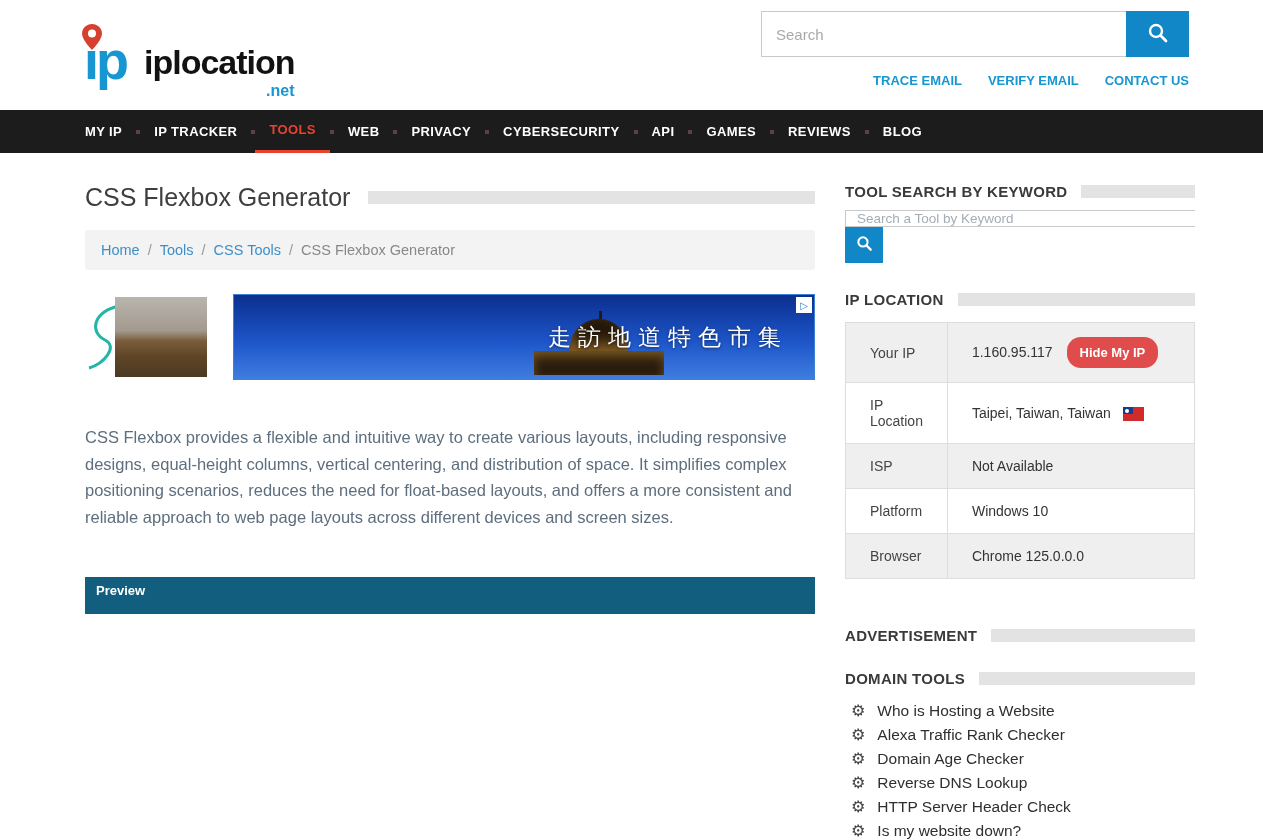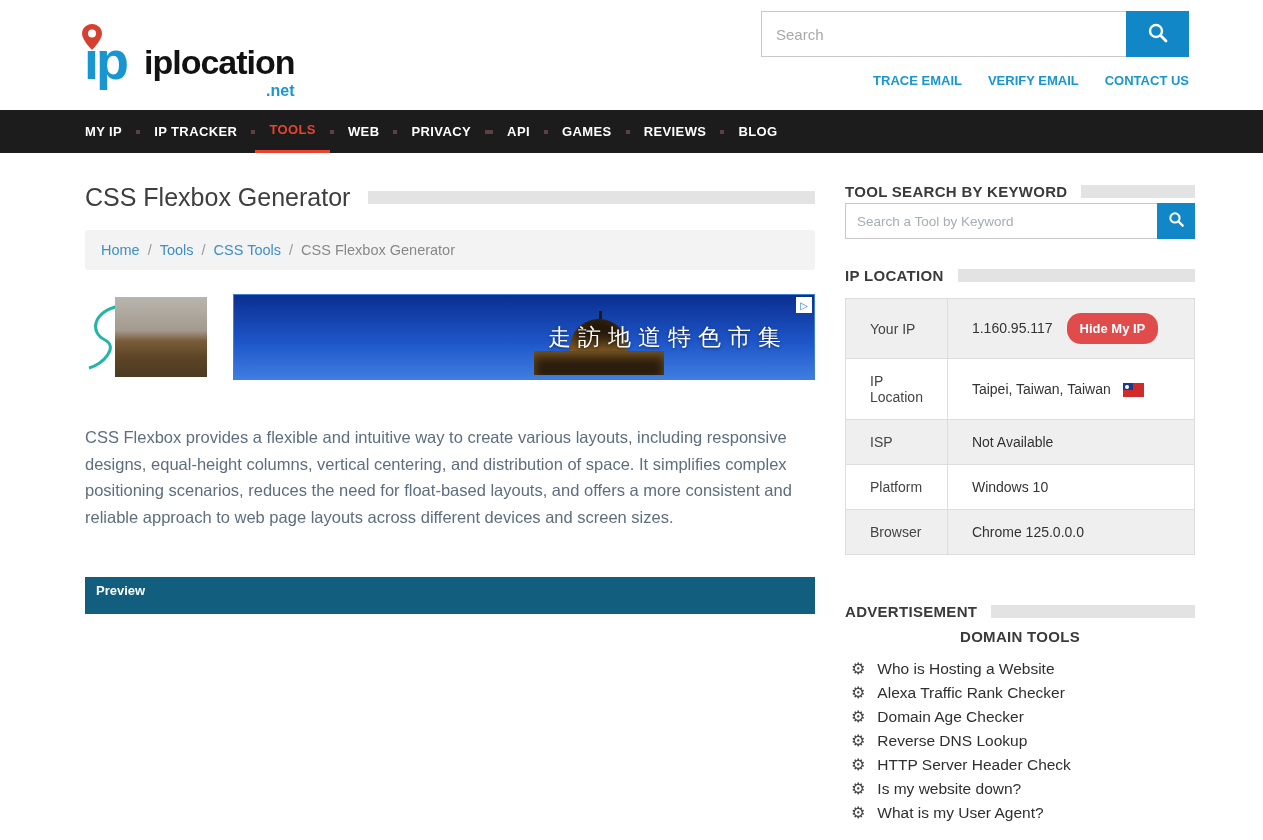--- a/index.html
+++ b/index.html
@@ -69,40 +69,40 @@
      font-weight:700; padding-left:10px; }
   .preview-body { padding:20px; background:#fff; }
   .flex-container { height:195px; background:#a9d4f3; padding:20px; display:flex; align-items:stretch; }
   .flex-item { width:72px; background:#fce9b4; border:2px solid #dfae52; border-radius:4px;
      text-align:center; padding-top:12px; font-size:15px; color:#333; }
 
   
   .side-heading-row { display:flex; align-items:center; margin-top:0; }
   .side-heading-row h2 { font-size:15px; font-weight:700; color:#3a3a3a; letter-spacing:.3px; white-space:nowrap; }
   .side-heading-row .deco-bar { height:13px; margin-left:14px; }
-  .tool-search-row { display:flex; margin:3px 0 0 0; }
+  .tool-search-row { display:flex; margin:10px 0 0 0;flex-direction:column; }
   .tool-search-row input { flex:1; height:36px; border:1px solid #c9c9c9; border-right:none; padding:0 11px;
      font-size:13.5px; color:#555; outline:none; }
   .tool-search-row input::placeholder { color:#a5adb5; }
   .tool-search-btn { width:38px; height:36px; background:#1287c7; border:none; cursor:pointer;
      display:flex; align-items:center; justify-content:center; }
   .mt-28 { margin-top:28px; }
   .ip-table { width:100%; border-collapse:collapse; margin-top:14px; font-size:14px; }
   .ip-table td { border:1px solid #ddd; padding:14px 24px; color:#333; vertical-align:middle; }
   .ip-table tr:nth-child(odd) td { background:#efefef; }
   .ip-table td.lbl { width:100px; color:#444; }
   .hide-ip-btn { display:inline-block; margin-left:10px; background:#e04c4c; color:#fff; font-weight:700;
      font-size:13px; padding:8px 13px; border-radius:14px; border:none; cursor:pointer; }
   .flag { display:inline-block; width:21px; height:14px; background:#d02a2a; position:relative;
      vertical-align:middle; margin-left:8px; }
   .flag::before { content:""; position:absolute; top:0; left:0; width:10px; height:7px; background:#1a3a8c; }
   .flag::after { content:""; position:absolute; top:1.5px; left:2.5px; width:4px; height:4px;
      background:#fff; border-radius:50%; }
   .mt-48 { margin-top:48px; }
-  .mt-26 { margin-top:8px;flex-direction:column; }
+  .mt-26 { margin-top:26px; }
   .tools-list { margin-top:12px; list-style:none; }
   .tools-list li { display:flex; align-items:center; padding:3px 0; font-size:15.5px; color:#2f2f2f; cursor:pointer; }
   .gear { font-family:"DejaVu Sans",sans-serif; font-size:16px; color:#444; margin:0 12px 0 6px; line-height:1; }
 </style>
 </head>
 <body>
 
 <header class="site-header">
   <div class="logo">
     <div class="logo-mark">
@@ -143,20 +143,21 @@
   <a class="nav-item">MY IP</a>
   <span class="nav-sep"></span>
   <a class="nav-item">IP TRACKER</a>
   <span class="nav-sep"></span>
   <a class="nav-item active">TOOLS</a>
   <span class="nav-sep"></span>
   <a class="nav-item">WEB</a>
   <span class="nav-sep"></span>
   <a class="nav-item">PRIVACY</a>
   <span class="nav-sep"></span>
+  <a class="nav-item">CYBERSECURITY</a>
   <span class="nav-sep"></span>
   <a class="nav-item">API</a>
   <span class="nav-sep"></span>
   <a class="nav-item">GAMES</a>
   <span class="nav-sep"></span>
   <a class="nav-item">REVIEWS</a>
   <span class="nav-sep"></span>
   <a class="nav-item">BLOG</a>
 </nav>
 

